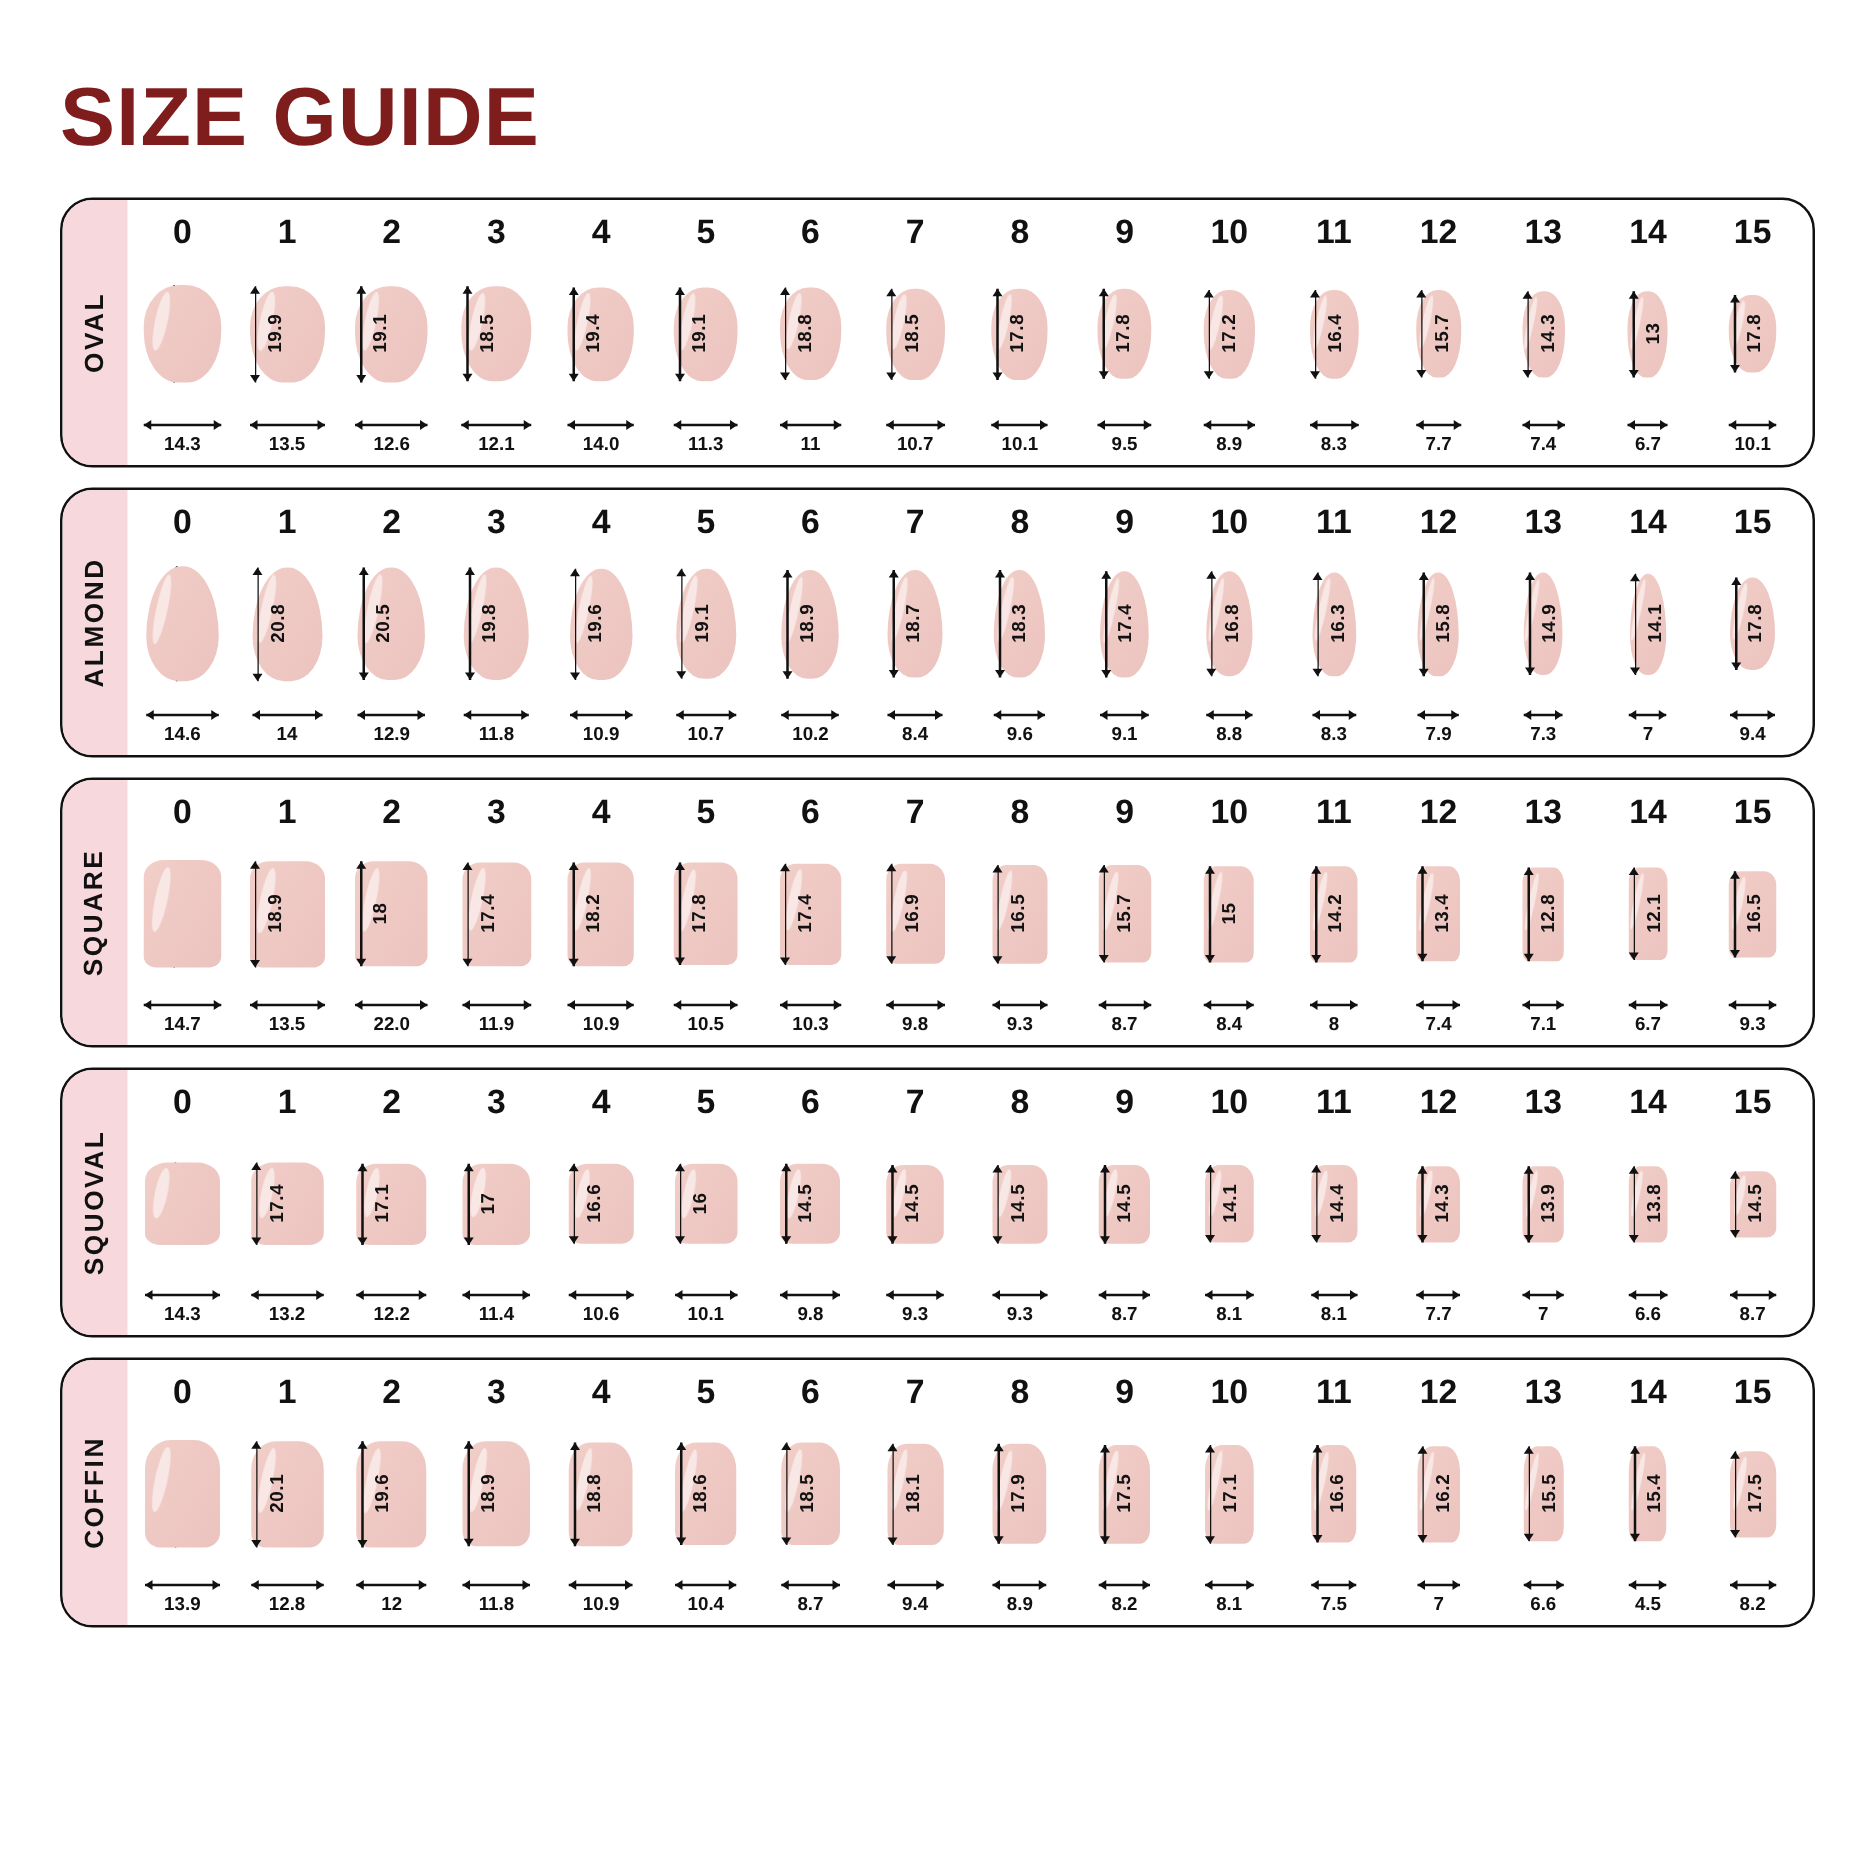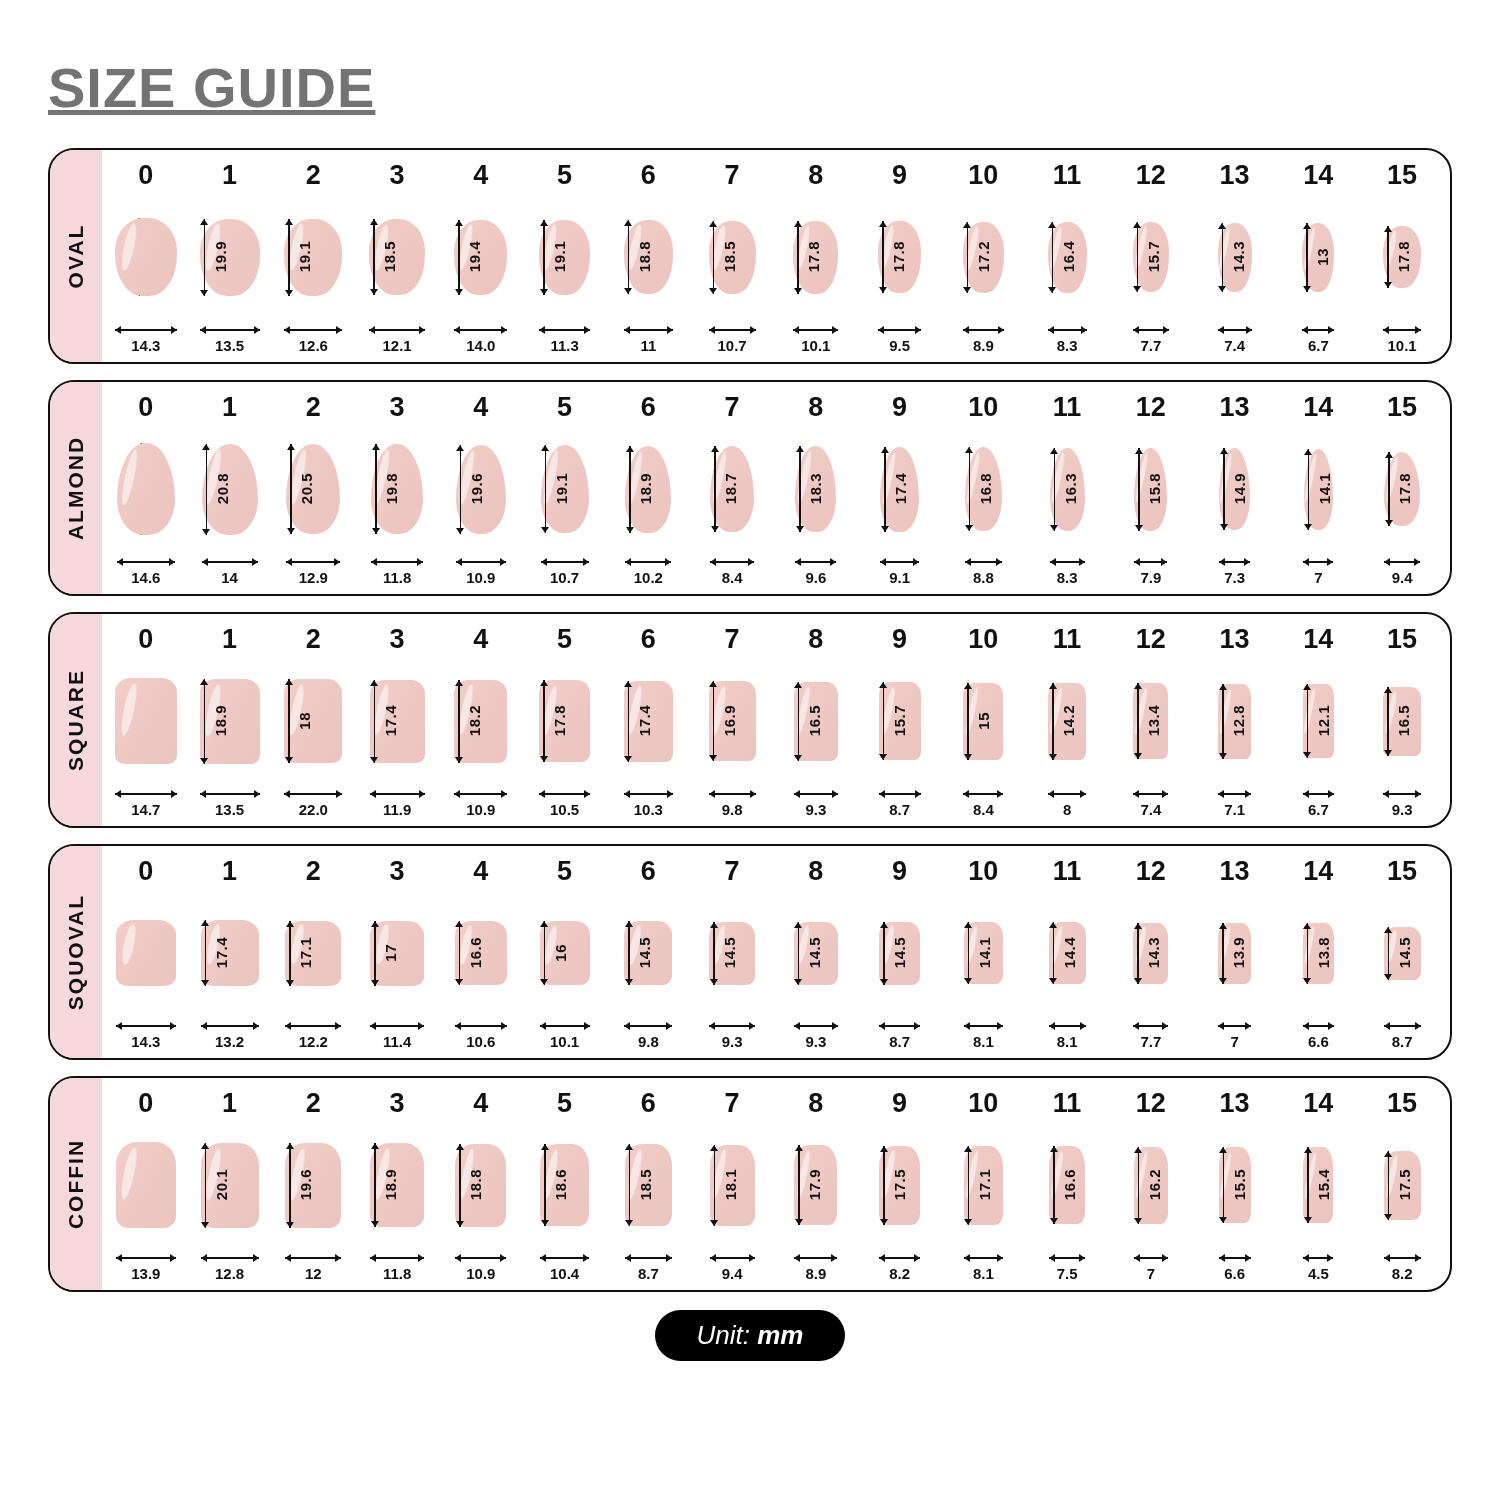--- a/index.html
+++ b/index.html
@@ -18,26 +18,25 @@
   }
 
   
   .header {
     display: flex;
     align-items: baseline;
     padding: 60px 55px 0 48px;
     justify-content: space-between;
   }
   .title {
-    font-size: 56px;
+    font-size: 66px;
     font-weight: 900;
     letter-spacing: 1px;
     line-height: 1;
-    color: #737373;
-    text-decoration: underline;
+    color: #7f1d1d;
   }
   .subtitle {
     font-size: 33px;
     font-weight: 500;
     color: #111;
     letter-spacing: 0.2px;
     padding-bottom: 4px;
   }
 
   
@@ -2177,20 +2176,14 @@
                 <div class="ah l"></div>
                 <div class="ah r"></div>
               </div>
               <div class="hlabel">8.2</div>
             </div>
           </div>
         </div>
       </div>
     </div>
 
-  <div class="unit-wrap">
-    <div class="unit-pill">
-      <span>Unit:</span>
-      <b>mm</b>
-    </div>
-  </div>
 
 </div>
 
 </body></html>

